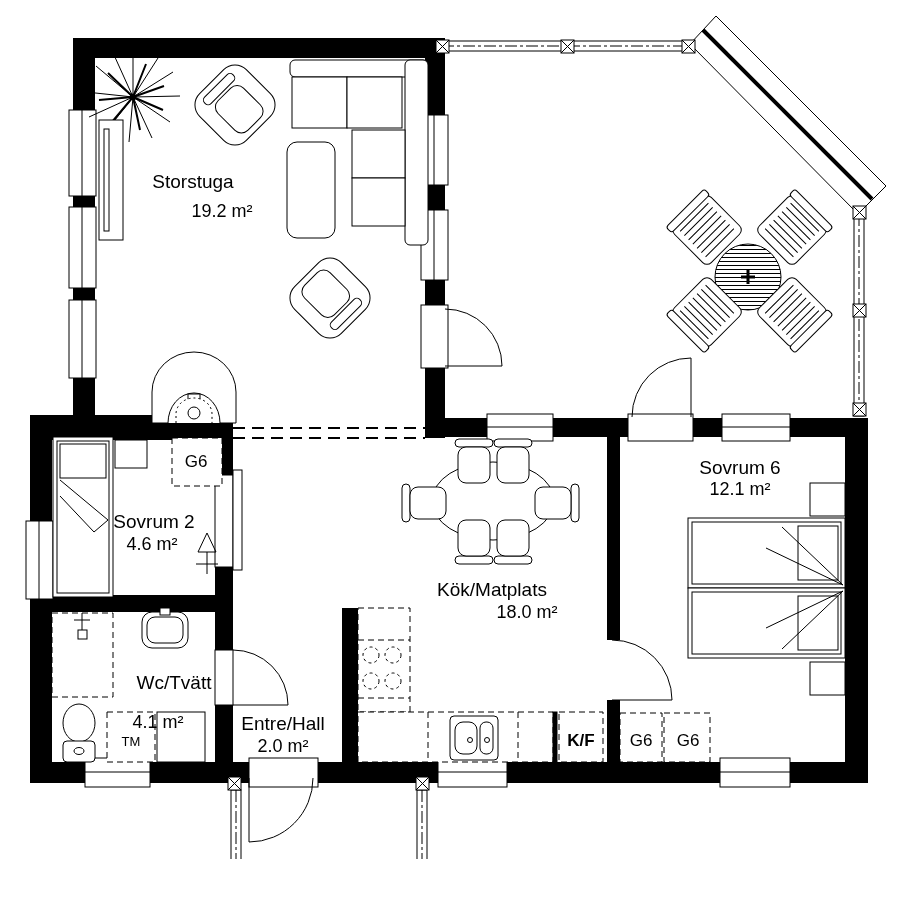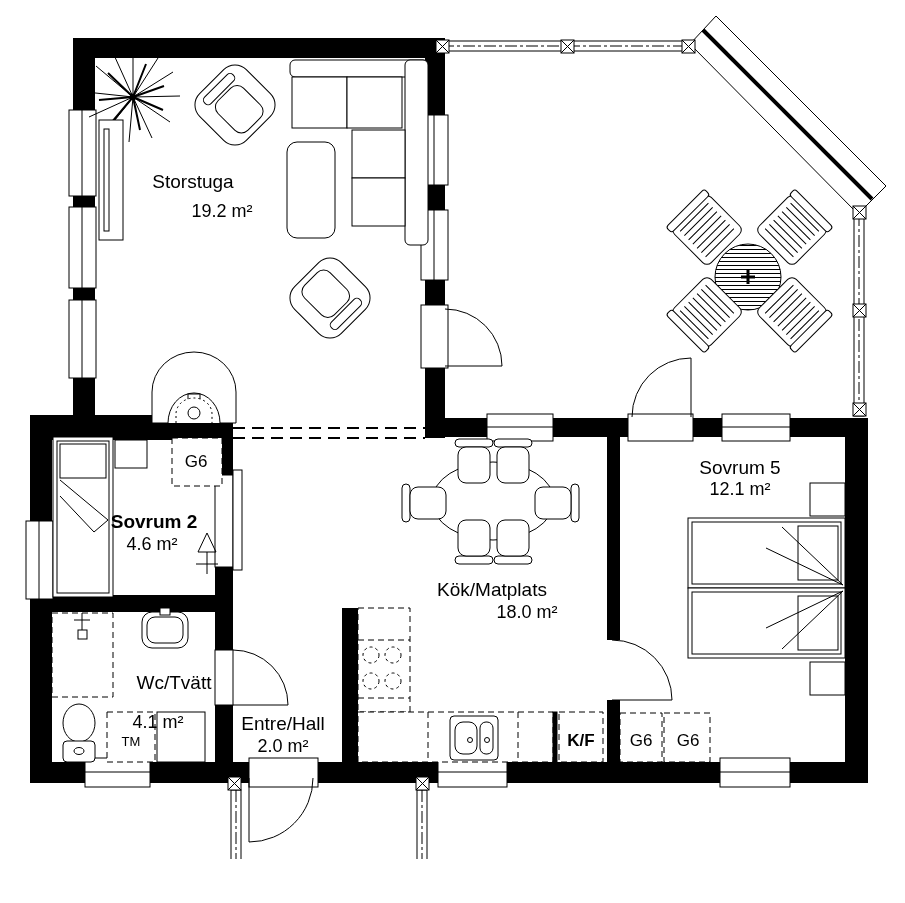--- a/index.html
+++ b/index.html
@@ -303,27 +303,27 @@
       <rect x="-26" y="-26" width="52" height="52" rx="6"></rect>
       <path d="M-18,-20 V20 M-12,-20 V20 M-6,-20 V20 M0,-20 V20 M6,-20 V20 M12,-20 V20 M18,-20 V20" fill="none"></path>
       <rect x="23" y="-27" width="8" height="54" rx="3"></rect>
     </g>
   </g>
 </svg>
 
   <div class="lbl" style="left:193px;top:181px;">Storstuga</div>
   <div class="lbl area" style="left:193px;top:211px;margin-left:29px;">19.2 m²</div>
 
-  <div class="lbl" style="left:154px;top:521px;font-weight:bold;">Sovrum 2</div>
+  <div class="lbl" style="left:154px;top:521px;">Sovrum 2</div>
   <div class="lbl area" style="left:152px;top:544px;">4.6 m²</div>
 
   <div class="lbl" style="left:492px;top:589px;">Kök/Matplats</div>
   <div class="lbl area" style="left:492px;top:612px;margin-left:35px;">18.0 m²</div>
 
-  <div class="lbl" style="left:740px;top:467px;">Sovrum 5</div>
+  <div class="lbl" style="left:740px;top:467px;">Sovrum 6</div>
   <div class="lbl area" style="left:740px;top:489px;">12.1 m²</div>
 
   <div class="lbl" style="left:158px;top:682px;margin-left:16px;">Wc/Tvätt</div>
   <div class="lbl area" style="left:158px;top:722px;">4.1 m²</div>
 
   <div class="lbl" style="left:283px;top:723px;">Entre/Hall</div>
   <div class="lbl area" style="left:283px;top:746px;">2.0 m²</div>
 
   <div class="lbl small" style="left:196px;top:461px;">G6</div>
   <div class="lbl small" style="left:581px;top:740px;font-weight:bold;">K/F</div>

